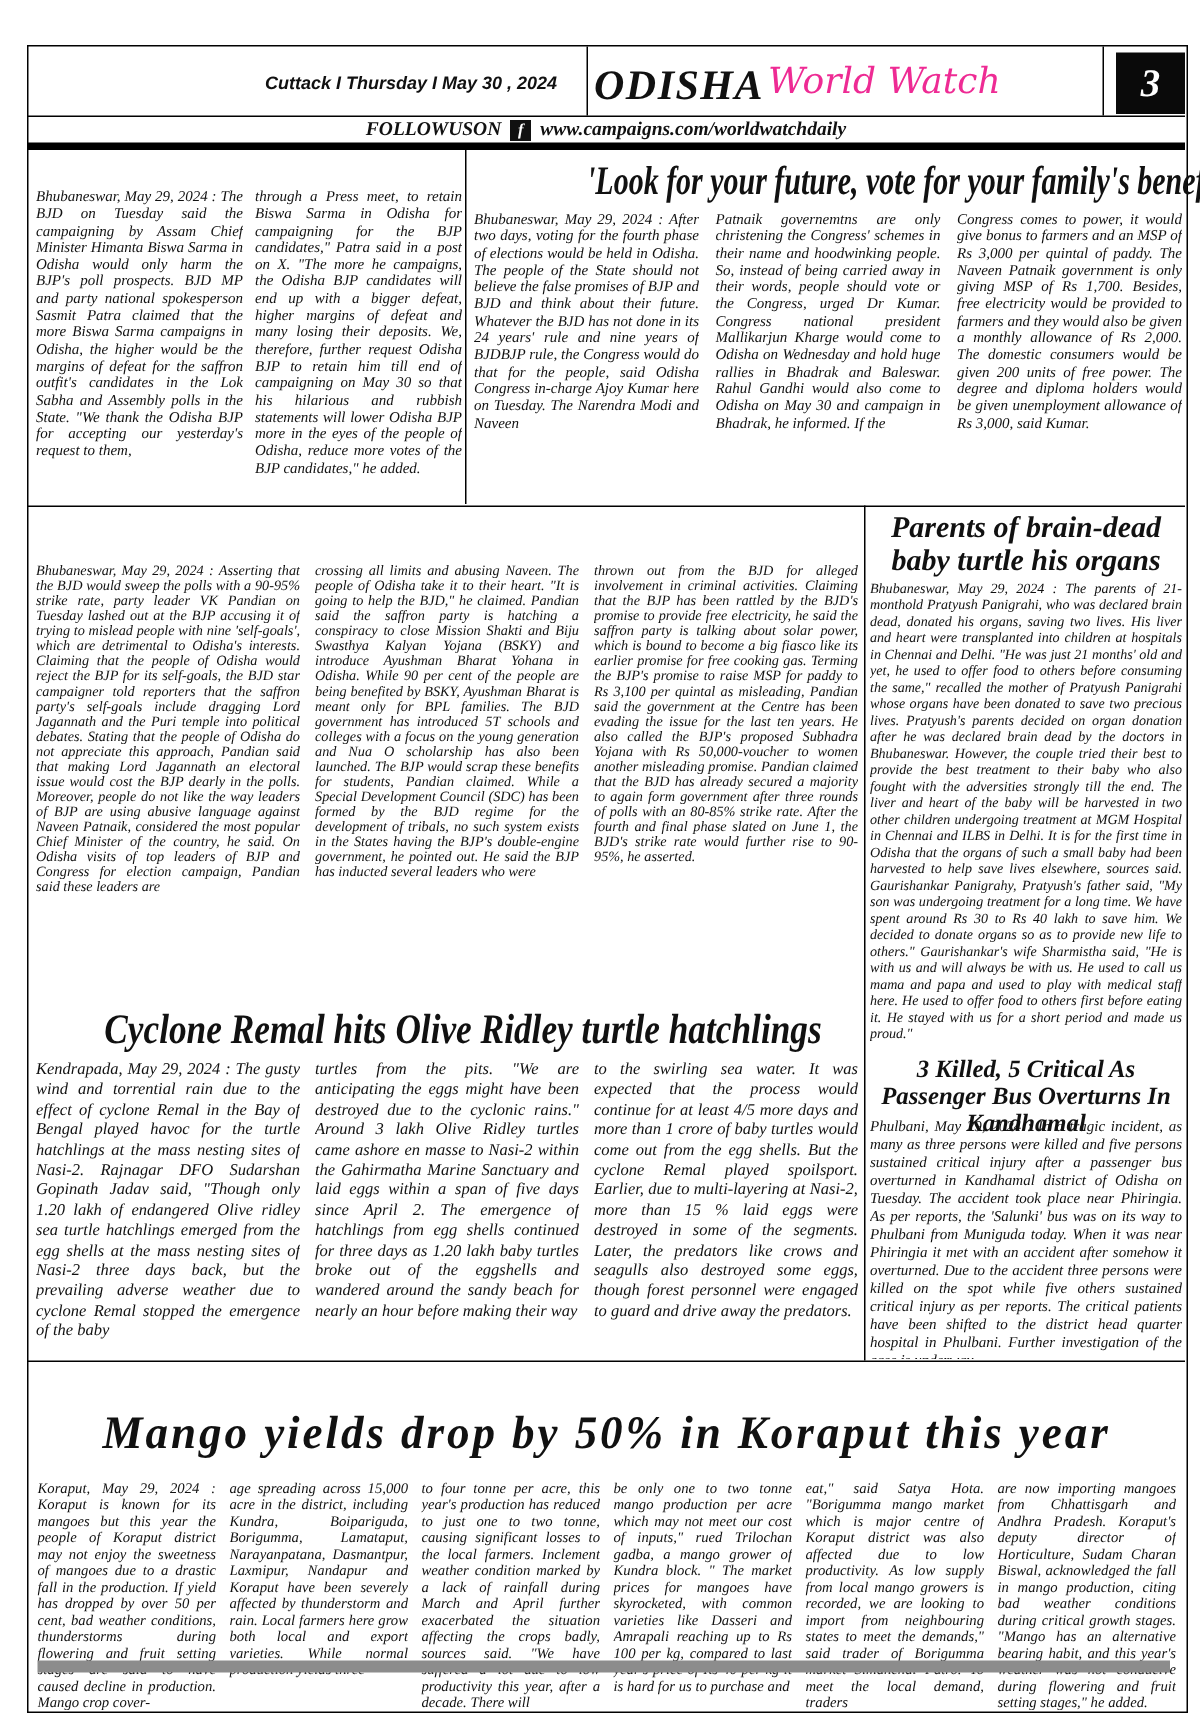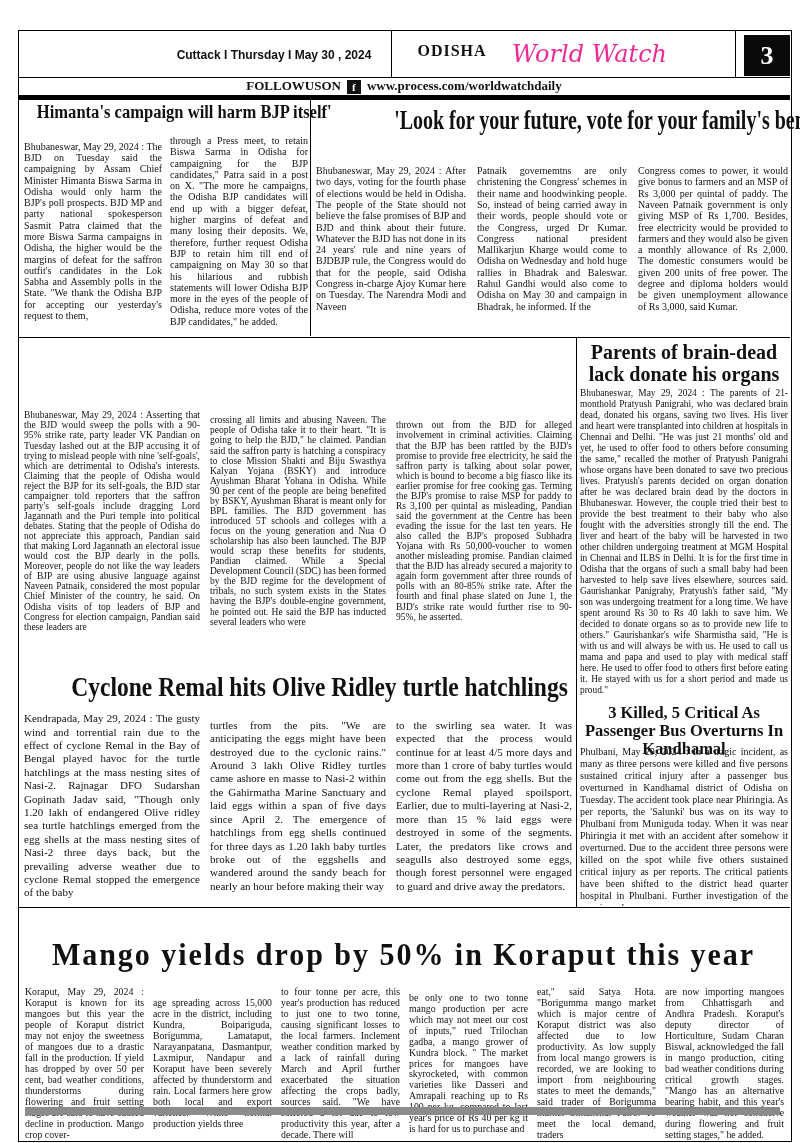--- a/index.html
+++ b/index.html
@@ -1,64 +1,61 @@
 <!DOCTYPE html>
 <html><head>
 <meta charset="utf-8">
 <style>
   html,body{margin:0;padding:0;background:#fff;}
   .page{position:relative;width:800px;height:1143px;background:#fff;overflow:hidden;
         font-family:"Liberation Serif",serif;color:#111;}
   .frame{position:absolute;left:18px;top:30px;width:772px;height:1110px;border:1px solid #000;}
-  .abs{position:absolute;}
+  .abs{position:absolute;font-style:italic;}
   .hline{position:absolute;background:#000;height:1px;}
   .vline{position:absolute;background:#000;width:1px;}
   .dateline{font-family:"Liberation Sans",sans-serif;font-weight:bold;font-size:12px;text-align:center;}
-  .section-title{font-weight:bold;font-size:16px;letter-spacing:1px;text-align:center;}
+  .section-title{font-weight:bold;font-size:28px;letter-spacing:1px;text-align:center;}
   .brand{font-style:italic;font-weight:normal;font-size:24px;text-align:left;
          font-family:"DejaVu Serif",serif;}
   .pagenum{background:#0a0a0a;color:#fff;font-weight:bold;font-size:26px;
            display:flex;align-items:center;justify-content:center;}
   .followrow{display:flex;align-items:flex-end;justify-content:center;gap:6px;
              font-size:13px;font-weight:bold;}
   .fbicon{display:inline-flex;width:14px;height:14px;background:#111;color:#fff;
           align-items:center;justify-content:center;font-size:11px;font-weight:bold;
           font-family:"Liberation Serif",serif;}
   .thickbar{position:absolute;background:#000;}
   .headline{font-weight:bold;text-align:center;white-space:nowrap;overflow:visible;}
   .headline>span{display:inline-block;transform-origin:center;}
   .headline-wrap{font-weight:bold;text-align:center;line-height:1.08;}
-  .cols{display:flex;align-items:center;}
+  .cols{display:flex;}
   .col{text-align:justify;overflow:hidden;}
   .body-sm{text-align:justify;overflow:hidden;}
   .graybar{position:absolute;background:#8c8c8c;}
 </style>
 </head>
 <body>
 
 <div class="page">
   <div class="frame"></div>
 
   <div class="abs dateline" style="left:160px;top:48px;width:228px;">Cuttack I Thursday I May  30 , 2024</div>
   <div class="vline" style="left:391px;top:31px;height:46px;"></div>
   <div class="abs section-title" style="left:396px;top:42px;width:112px;">ODISHA</div>
   <div class="abs brand" style="left:512px;top:40px;width:160px;color:#ee2b94;">World Watch</div>
   <div class="vline" style="left:735px;top:31px;height:46px;"></div>
   <div class="abs pagenum" style="left:744px;top:35px;width:46px;height:41px;">3</div>
   <div class="hline" style="left:18px;top:77px;width:772px;"></div>
   <div class="abs followrow" style="left:18px;top:79px;width:772px;height:15px;">
     <span>FOLLOWUSON</span>
     <span class="fbicon">f</span>
-    <span style="font-weight:bold;">www.process.com/worldwatchdaily</span>
+    <span style="font-weight:bold;">www.campaigns.com/worldwatchdaily</span>
   </div>
   <div class="thickbar" style="left:18px;top:95px;width:772px;height:5px;"></div>
 
-  <div class="abs headline" style="left:24px;top:102px;width:284px;font-size:18px;">
-    <span style="transform:scaleX(0.92);">Himanta's campaign will harm BJP itself'</span>
-  </div>
   <div class="abs cols" style="left:24px;top:126px;width:284px;height:210px;gap:8px;">
     <div class="col" style="width:138px;font-size:10px;line-height:1.13;">Bhubaneswar, May 29, 2024 : The BJD on Tuesday said the campaigning by Assam Chief Minister Himanta Biswa Sarma in Odisha would only harm the BJP's poll prospects. BJD MP and party national spokesperson Sasmit Patra claimed that the more Biswa Sarma campaigns in Odisha, the higher would be the margins of defeat for the saffron outfit's candidates in the Lok Sabha and Assembly polls in the State. "We thank the Odisha BJP for accepting our yesterday's request to them,</div>
     <div class="col" style="width:138px;font-size:10px;line-height:1.13;">through a Press meet, to retain Biswa Sarma in Odisha for campaigning for the BJP candidates," Patra said in a post on X. "The more he campaigns, the Odisha BJP candidates will end up with a bigger defeat, higher margins of defeat and many losing their deposits. We, therefore, further request Odisha BJP to retain him till end of campaigning on May 30 so that his hilarious and rubbish statements will lower Odisha BJP more in the eyes of the people of Odisha, reduce more votes of the BJP candidates," he added.</div>
   </div>
 
   <div class="vline" style="left:310px;top:100px;height:236px;"></div>
 
   <div class="abs headline" style="left:316px;top:105px;width:472px;font-size:27px;">
     <span style="transform:scaleX(0.74);">'Look for your future, vote for your family's benefit'</span>
   </div>
@@ -71,21 +68,21 @@
   <div class="hline" style="left:18px;top:337px;width:772px;"></div>
 
   <div class="abs cols" style="left:24px;top:376px;width:548px;height:290px;gap:10px;">
     <div class="col" style="width:176px;font-size:9.5px;line-height:1.06;">Bhubaneswar, May 29, 2024 : Asserting that the BJD would sweep the polls with a 90-95% strike rate, party leader VK Pandian on Tuesday lashed out at the BJP accusing it of trying to mislead people with nine 'self-goals', which are detrimental to Odisha's interests. Claiming that the people of Odisha would reject the BJP for its self-goals, the BJD star campaigner told reporters that the saffron party's self-goals include dragging Lord Jagannath and the Puri temple into political debates. Stating that the people of Odisha do not appreciate this approach, Pandian said that making Lord Jagannath an electoral issue would cost the BJP dearly in the polls. Moreover, people do not like the way leaders of BJP are using abusive language against Naveen Patnaik, considered the most popular Chief Minister of the country, he said. On Odisha visits of top leaders of BJP and Congress for election campaign, Pandian said these leaders are</div>
     <div class="col" style="width:176px;font-size:9.5px;line-height:1.06;">crossing all limits and abusing Naveen. The people of Odisha take it to their heart. "It is going to help the BJD," he claimed. Pandian said the saffron party is hatching a conspiracy to close Mission Shakti and Biju Swasthya Kalyan Yojana (BSKY) and introduce Ayushman Bharat Yohana in Odisha. While 90 per cent of the people are being benefited by BSKY, Ayushman Bharat is meant only for BPL families. The BJD government has introduced 5T schools and colleges with a focus on the young generation and Nua O scholarship has also been launched. The BJP would scrap these benefits for students, Pandian claimed. While a Special Development Council (SDC) has been formed by the BJD regime for the development of tribals, no such system exists in the States having the BJP's double-engine government, he pointed out. He said the BJP has inducted several leaders who were</div>
     <div class="col" style="width:176px;font-size:9.5px;line-height:1.06;">thrown out from the BJD for alleged involvement in criminal activities. Claiming that the BJP has been rattled by the BJD's promise to provide free electricity, he said the saffron party is talking about solar power, which is bound to become a big fiasco like its earlier promise for free cooking gas. Terming the BJP's promise to raise MSP for paddy to Rs 3,100 per quintal as misleading, Pandian said the government at the Centre has been evading the issue for the last ten years. He also called the BJP's proposed Subhadra Yojana with Rs 50,000-voucher to women another misleading promise. Pandian claimed that the BJD has already secured a majority to again form government after three rounds of polls with an 80-85% strike rate. After the fourth and final phase slated on June 1, the BJD's strike rate would further rise to 90-95%, he asserted.</div>
   </div>
 
   <div class="vline" style="left:576px;top:337px;height:570px;"></div>
 
-  <div class="abs headline-wrap" style="left:580px;top:342px;width:208px;font-size:20px;">Parents of brain-dead lack donate his organs</div>
+  <div class="abs headline-wrap" style="left:580px;top:342px;width:208px;font-size:20px;">Parents of brain-dead baby turtle his organs</div>
   <div class="abs body-sm" style="left:580px;top:388px;width:208px;height:312px;font-size:9.4px;line-height:1.17;">Bhubaneswar, May 29, 2024 : The parents of 21-monthold Pratyush Panigrahi, who was declared brain dead, donated his organs, saving two lives. His liver and heart were transplanted into children at hospitals in Chennai and Delhi. "He was just 21 months' old and yet, he used to offer food to others before consuming the same," recalled the mother of Pratyush Panigrahi whose organs have been donated to save two precious lives. Pratyush's parents decided on organ donation after he was declared brain dead by the doctors in Bhubaneswar. However, the couple tried their best to provide the best treatment to their baby who also fought with the adversities strongly till the end. The liver and heart of the baby will be harvested in two other children undergoing treatment at MGM Hospital in Chennai and ILBS in Delhi. It is for the first time in Odisha that the organs of such a small baby had been harvested to help save lives elsewhere, sources said. Gaurishankar Panigrahy, Pratyush's father said, "My son was undergoing treatment for a long time. We have spent around Rs 30 to Rs 40 lakh to save him. We decided to donate organs so as to provide new life to others." Gaurishankar's wife Sharmistha said, "He is with us and will always be with us. He used to call us mama and papa and used to play with medical staff here. He used to offer food to others first before eating it. He stayed with us for a short period and made us proud."</div>
 
   <div class="abs headline" style="left:24px;top:671px;width:548px;font-size:28px;">
     <span style="transform:scaleX(0.84);">Cyclone Remal hits Olive Ridley turtle hatchlings</span>
   </div>
   <div class="abs cols" style="left:24px;top:707px;width:548px;height:198px;gap:10px;">
     <div class="col" style="width:176px;font-size:11px;line-height:1.22;">Kendrapada, May 29, 2024 : The gusty wind and torrential rain due to the effect of cyclone Remal in the Bay of Bengal played havoc for the turtle hatchlings at the mass nesting sites of Nasi-2. Rajnagar DFO Sudarshan Gopinath Jadav said, "Though only 1.20 lakh of endangered Olive ridley sea turtle hatchlings emerged from the egg shells at the mass nesting sites of Nasi-2 three days back, but the prevailing adverse weather due to cyclone Remal stopped the emergence of the baby</div>
     <div class="col" style="width:176px;font-size:11px;line-height:1.22;">turtles from the pits. "We are anticipating the eggs might have been destroyed due to the cyclonic rains." Around 3 lakh Olive Ridley turtles came ashore en masse to Nasi-2 within the Gahirmatha Marine Sanctuary and laid eggs within a span of five days since April 2. The emergence of hatchlings from egg shells continued for three days as 1.20 lakh baby turtles broke out of the eggshells and wandered around the sandy beach for nearly an hour before making their way</div>
     <div class="col" style="width:176px;font-size:11px;line-height:1.22;">to the swirling sea water. It was expected that the process would continue for at least 4/5 more days and more than 1 crore of baby turtles would come out from the egg shells. But the cyclone Remal played spoilsport. Earlier, due to multi-layering at Nasi-2, more than 15 % laid eggs were destroyed in some of the segments. Later, the predators like crows and seagulls also destroyed some eggs, though forest personnel were engaged to guard and drive away the predators.</div>
   </div>

